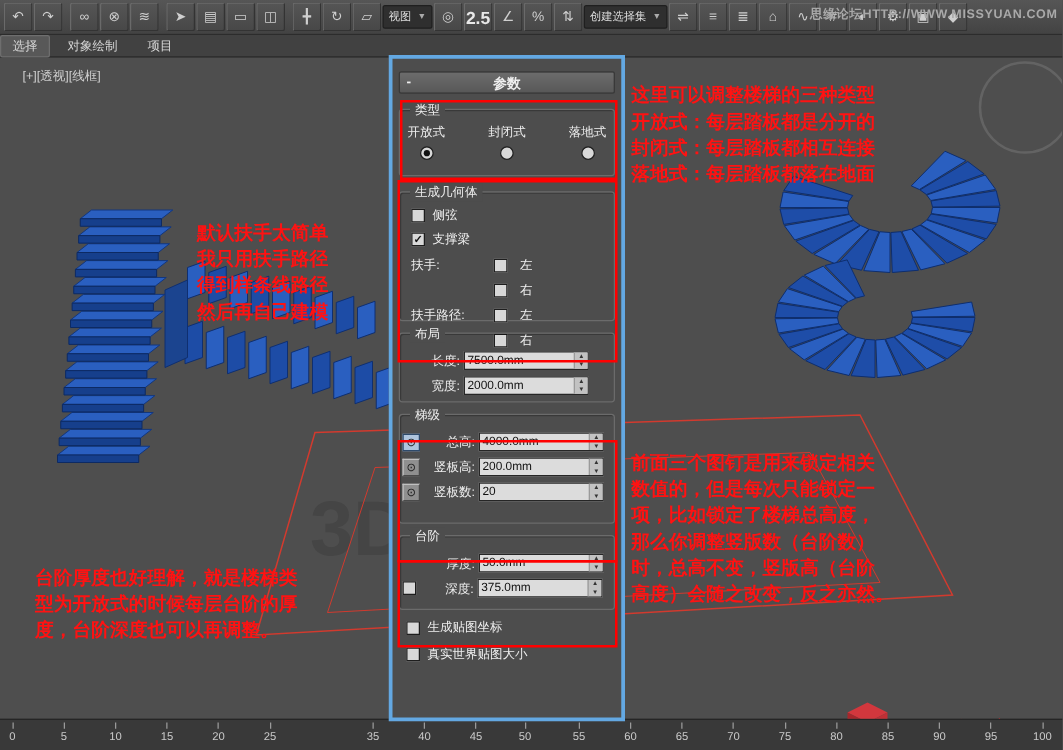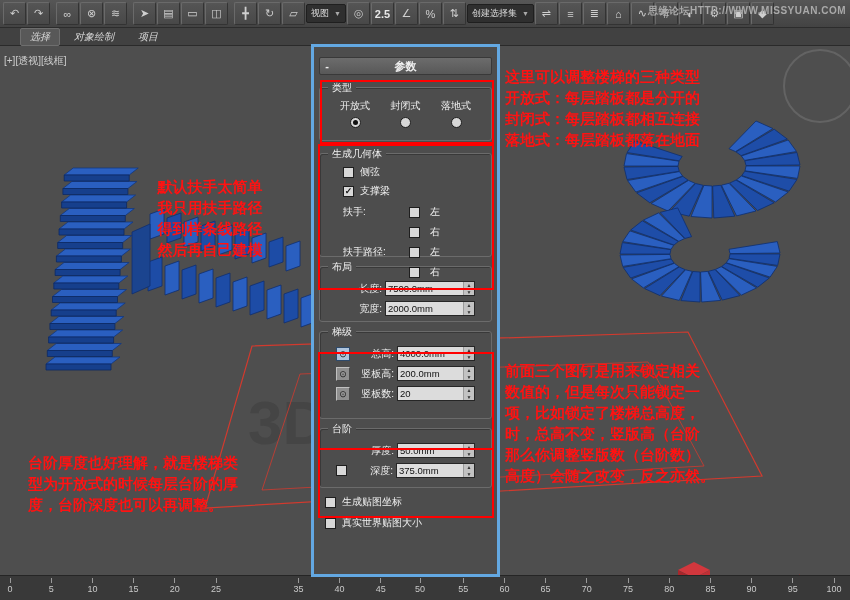--- a/index.html
+++ b/index.html
@@ -6,48 +6,48 @@
   body{width:850px;height:600px;position:relative;overflow:hidden;background:#4e4e4e;
        font-family:"Liberation Sans",sans-serif;-webkit-font-smoothing:antialiased;}
 
   
   .toolbar{position:absolute;left:0;top:0;width:850px;height:28px;box-sizing:border-box;
     background:linear-gradient(#565656,#434343);border-bottom:1px solid #2c2c2c;
     display:flex;align-items:center;gap:1px;padding:0 3px;z-index:10;}
   .tbtn{width:21px;height:21px;flex:0 0 auto;background:linear-gradient(#555,#484848);
     border:1px solid #333;border-top-color:#6a6a6a;border-left-color:#6a6a6a;border-radius:2px;
     color:#cfcfcf;font-size:11px;display:flex;align-items:center;justify-content:center;}
-  .tbtn.snap{font-size:11px;font-weight:bold;color:#e8e8e8;}
+  .tbtn.snap{font-size:14px;font-weight:bold;color:#e8e8e8;}
   .tsep{width:4px;height:20px;flex:0 0 auto;}
   .tcombo{height:17px;flex:0 0 auto;background:#2f2f2f;border:1px solid #1f1f1f;border-radius:2px;
     color:#ddd;font-size:9px;display:flex;align-items:center;padding:0 4px;gap:5px;}
   .tcombo .caret{font-size:7px;color:#aaa;}
 
   
   .ribbon{position:absolute;left:0;top:28px;width:850px;height:18px;box-sizing:border-box;
     background:#414141;border-bottom:1px solid #2a2a2a;display:flex;align-items:center;z-index:10;
-    padding-left:20px;font-style:italic;}
+    padding-left:0;}
   .rtabs{display:flex;gap:4px;}
   .rtab{font-size:10px;color:#d8d8d8;padding:1px 9px;border:1px solid transparent;}
   .rtab.active{background:#585858;border:1px solid #6e6e6e;border-radius:2px;}
 
   
   .viewport{position:absolute;left:0;top:46px;width:850px;height:529px;background:#4e4e4e;overflow:hidden;}
-  .vp-label{position:absolute;left:4px;top:8px;font-size:10px;color:#cfcfcf;z-index:8;}
+  .vp-label{position:absolute;left:18px;top:8px;font-size:10px;color:#cfcfcf;z-index:8;}
   #vp-svg{position:absolute;left:0;top:0;z-index:5;}
 
   
   .cmd-panel{position:absolute;left:311px;top:44px;width:189px;height:533px;box-sizing:border-box;
     border:3px solid #63a8e2;background:#4d4d4d;z-index:30;padding:10px 5px 4px;}
   .rollout-header{height:16px;background:linear-gradient(#6c6c6c,#585858);border:1px solid #393939;
     border-radius:2px;display:flex;align-items:center;font-size:11px;color:#efefef;font-weight:bold;}
   .rollout-minus{width:14px;text-align:center;font-weight:bold;}
   .rollout-title{flex:1;text-align:center;padding-right:14px;}
   .group{position:relative;border:1px solid #6b6b6b;border-radius:3px;box-sizing:border-box;
-    padding:9px 16px 4px;box-shadow:inset 1px 1px 0 rgba(0,0,0,.25);}
+    padding:9px 2px 4px;box-shadow:inset 1px 1px 0 rgba(0,0,0,.25);}
   .gtitle{position:absolute;top:-7px;left:8px;background:#4d4d4d;padding:0 4px;font-size:10px;color:#efefef;}
   .g-type{margin-top:12px;height:54px;}
   .g-geo{margin-top:12px;height:104px;}
   .g-layout{margin-top:9px;height:56px;}
   .g-rise{margin-top:9px;height:88px;}
   .g-steps{margin-top:9px;height:60px;}
   .type-opts{display:flex;justify-content:space-between;padding:2px 4px 0;}
   .type-opt{display:flex;flex-direction:column;align-items:center;gap:4px;font-size:10px;color:#efefef;}
   .rdo{width:11px;height:11px;border-radius:50%;background:#d8d8d8;border:1px solid #1e1e1e;position:relative;box-sizing:border-box;}
   .rdo.sel::after{content:"";position:absolute;left:2px;top:2px;width:5px;height:5px;border-radius:50%;background:#111;}
@@ -411,22 +411,22 @@
 <div class="note center" style="left:120px;top:176px;width:180px">
     <div>默认扶手太简单</div>
     <div>我只用扶手路径</div>
     <div>得到样条线路径</div>
     <div>然后再自己建模</div>
   </div>
 <div class="note" style="left:505px;top:360px;width:340px">
     <div>前面三个图钉是用来锁定相关</div>
     <div>数值的，但是每次只能锁定一</div>
     <div>项，比如锁定了楼梯总高度，</div>
+    <div>那么你调整竖版数（台阶数）</div>
     <div>时，总高不变，竖版高（台阶</div>
-    <div>那么你调整竖版数（台阶数）</div>
     <div>高度）会随之改变，反之亦然。</div>
   </div>
 <div class="note" style="left:28px;top:452px;width:285px">
     <div>台阶厚度也好理解，就是楼梯类</div>
     <div>型为开放式的时候每层台阶的厚</div>
     <div>度，台阶深度也可以再调整。</div>
   </div>
 
 <div class="timeline" id="timeline">
     <div class="tick" style="left: 10px;">

